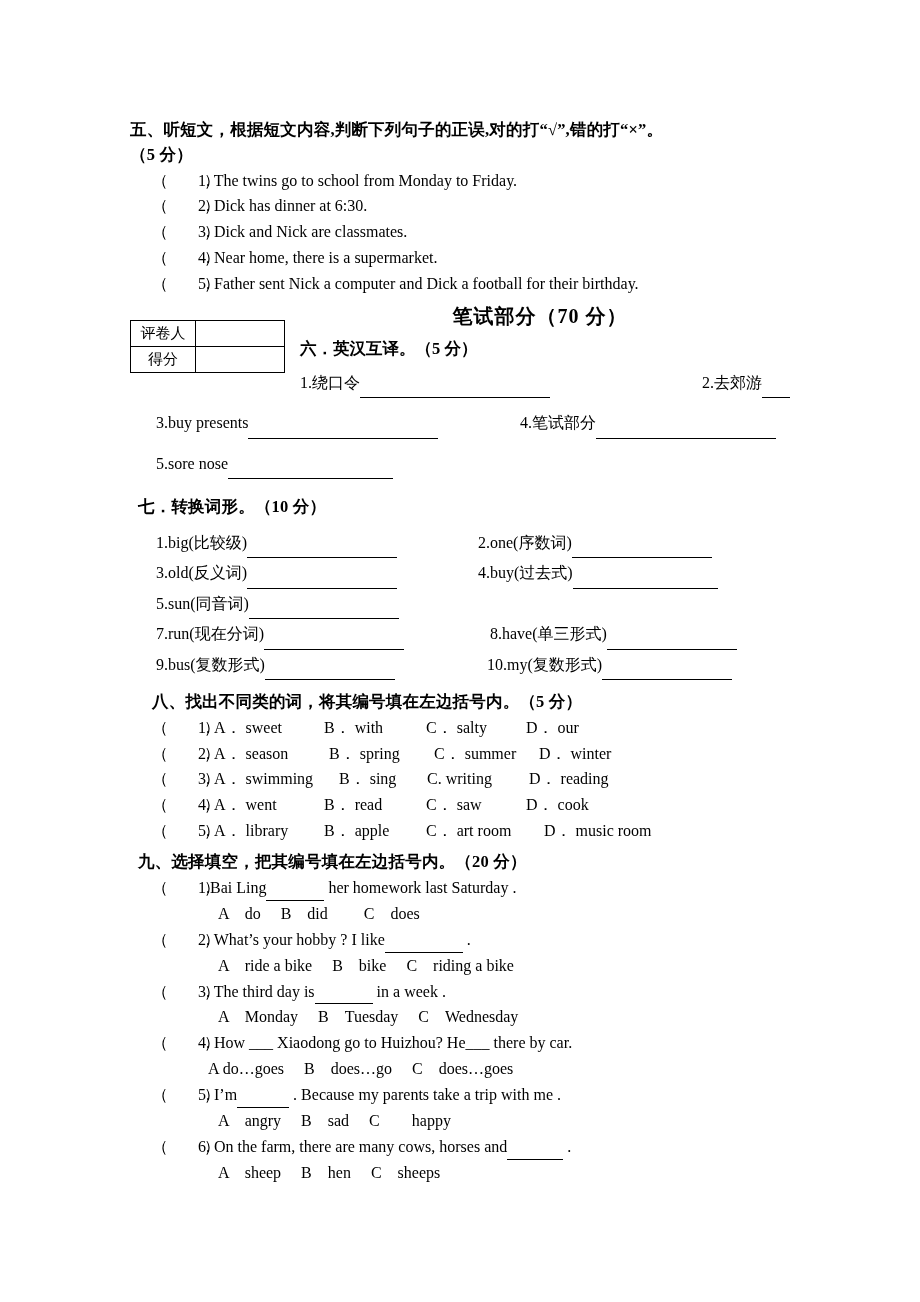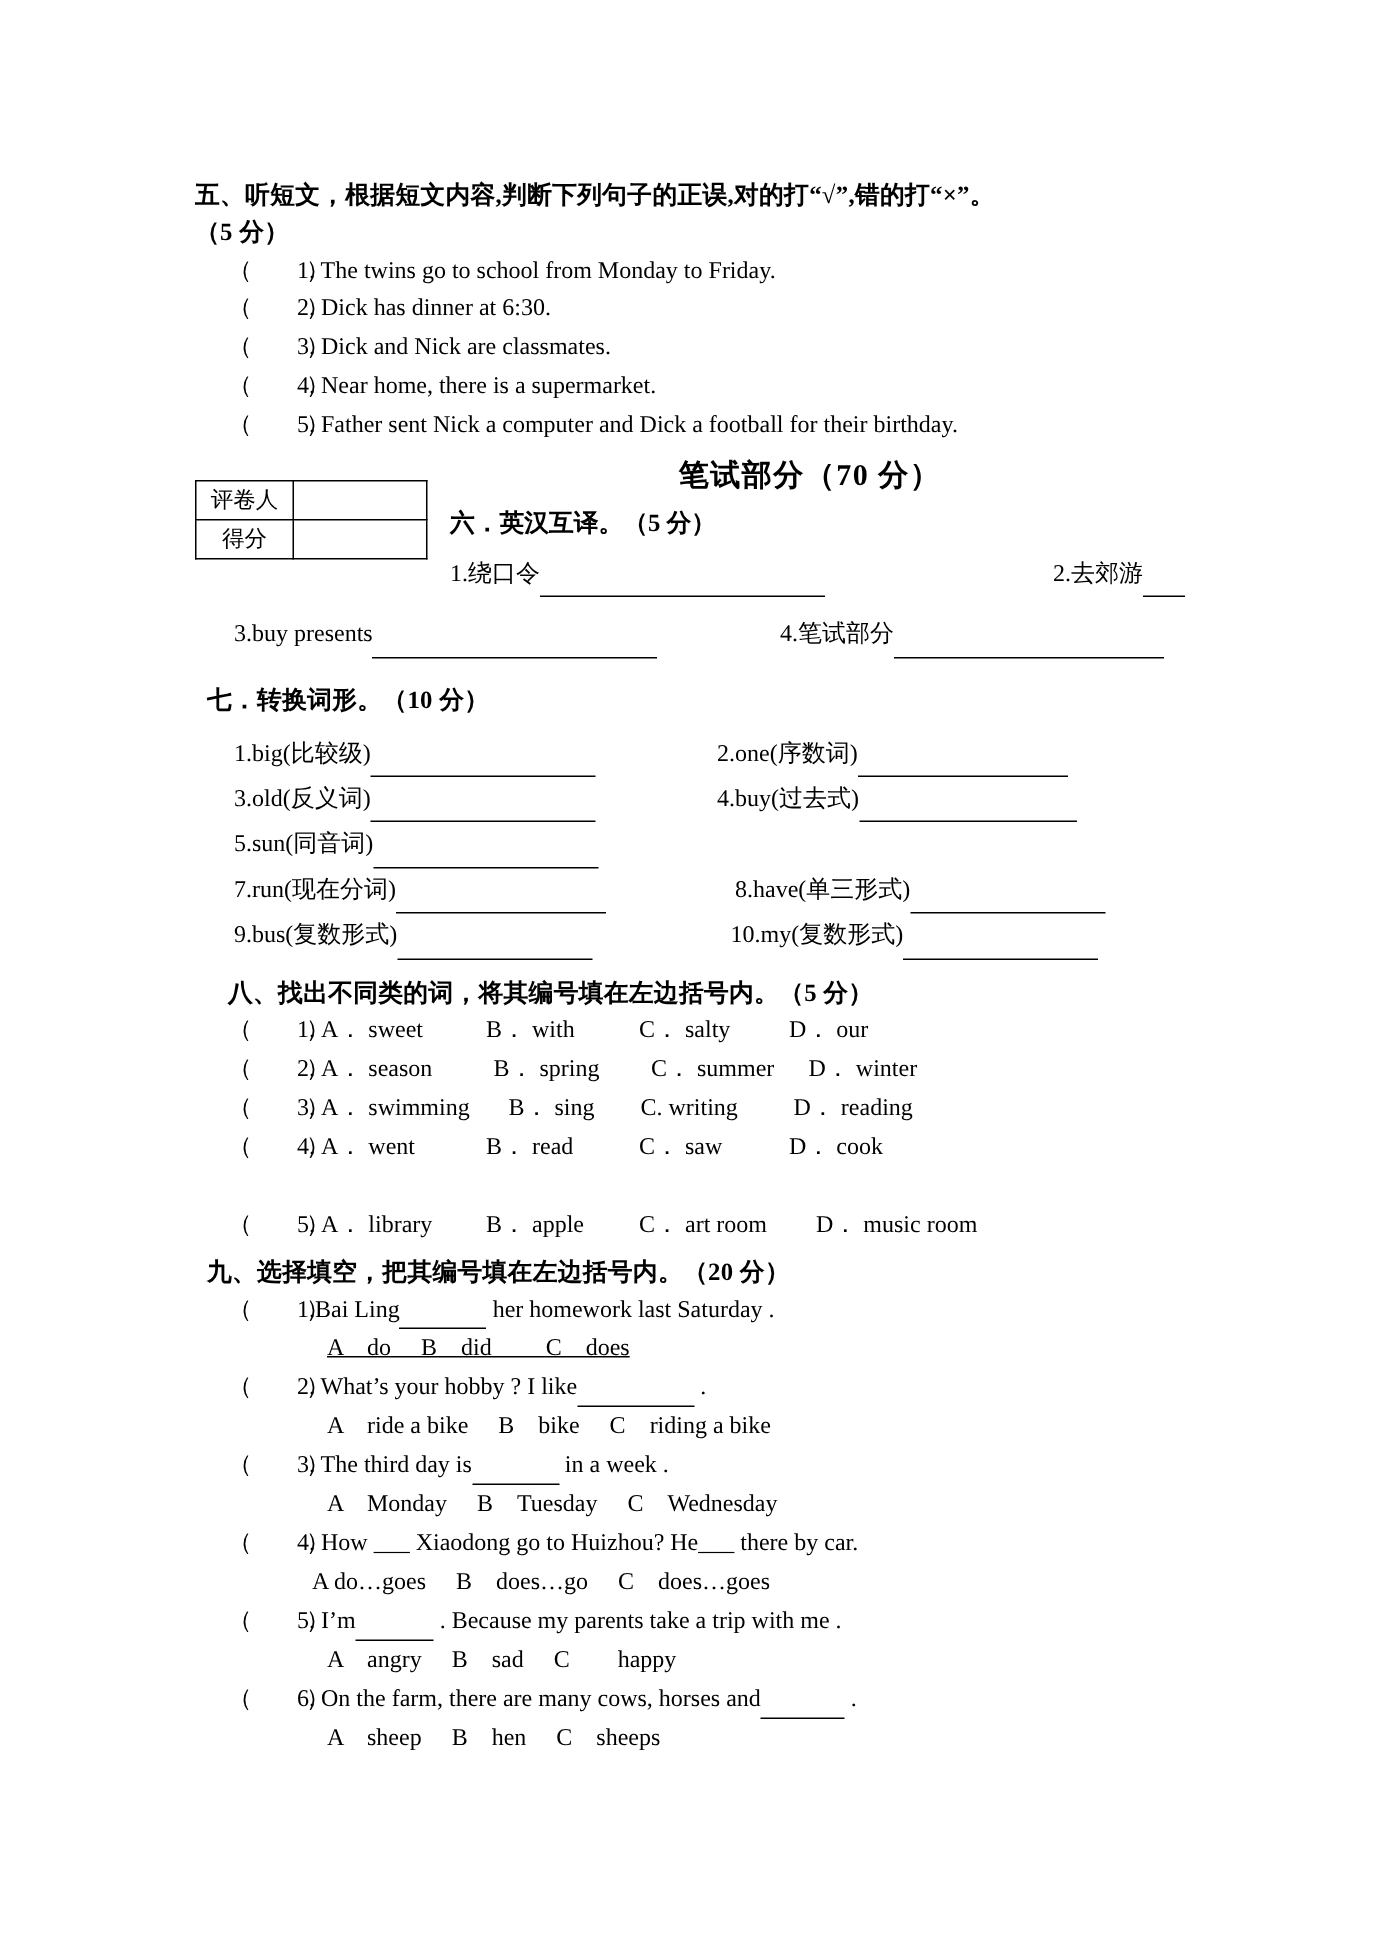--- a/index.html
+++ b/index.html
@@ -141,20 +141,25 @@
 
       <div class="row-ee" style="clear:both; margin-top:10px;">
         <span style="display:inline-block; width:360px; padding-left:26px;" class="nowrap">
           <span>3.</span><span>buy presents</span><span class="blank" style="width:190px;"></span>
         </span>
         <span style="display:inline-block;" class="nowrap">
           <span>4.</span><span>笔试部分</span><span class="blank" style="width:180px;"></span>
         </span>
       </div>
 
+      <div class="row-ee" style="margin-top:10px; padding-left:26px;">
+        <span class="nowrap">
+          <span>5.</span><span>sore nose</span><span class="blank" style="width:165px;"></span>
+        </span>
+      </div>
     </div>
 
     <div style="margin-top:16px;">
       <div class="sec-head" style="padding-left:8px;">七．转换词形。（10 分）</div>
 
       <div class="two-col" style="margin-top:8px;">
         <div class="colA">
           <span class="nowrap"><span>1.big(比较级)</span><span class="blank" style="width:150px;"></span></span>
         </div>
         <div class="colB">
@@ -205,31 +210,31 @@
       <div class="item-row indent1">
         <span class="paren">（　  　）</span><span>2.</span><span class="opt" style="width:115px; display:inline-block; padding-left:4px;">A． season</span><span class="opt" style="width:105px; display:inline-block;">B． spring</span><span class="opt" style="width:105px; display:inline-block;">C． summer</span><span class="opt">D． winter</span>
       </div>
       <div class="item-row indent1">
         <span class="paren">（　  　）</span><span>3.</span><span class="opt" style="width:125px; display:inline-block; padding-left:4px;">A． swimming</span><span class="opt" style="width:88px; display:inline-block;">B． sing</span><span class="opt" style="width:102px; display:inline-block;">C. writing</span><span class="opt">D． reading</span>
       </div>
       <div class="item-row indent1">
         <span class="paren">（　  　）</span><span>4.</span><span class="opt" style="width:110px; display:inline-block; padding-left:4px;">A． went</span><span class="opt" style="width:102px; display:inline-block;">B． read</span><span class="opt" style="width:100px; display:inline-block;">C． saw</span><span class="opt">D． cook</span>
       </div>
       <div class="item-row indent1">
-        <span class="paren">（　  　）</span><span>5.</span><span class="opt" style="width:110px; display:inline-block; padding-left:4px;">A． library</span><span class="opt" style="width:102px; display:inline-block;margin-top:26px;">B． apple</span><span class="opt" style="width:118px; display:inline-block;">C． art room</span><span class="opt">D． music room</span>
+        <span class="paren">（　  　）</span><span>5.</span><span class="opt" style="width:110px; display:inline-block; padding-left:4px;">A． library</span><span class="opt" style="width:102px; display:inline-block;">B． apple</span><span class="opt" style="width:118px; display:inline-block;">C． art room</span><span class="opt">D． music room</span>
       </div>
     </div>
 
     <div style="margin-top:6px;">
       <div class="sec-head" style="padding-left:8px;">九、选择填空，把其编号填在左边括号内。（20 分）</div>
 
       <div class="item-row indent1">
         <span class="paren">（　　 ）</span><span>1.Bai Ling</span><span class="blank" style="width:58px;"></span>&nbsp;<span>her homework last Saturday .</span>
       </div>
-      <div class="item-row indent3" style="padding-left:88px;text-decoration:underline;">
+      <div class="item-row indent3" style="padding-left:88px;">
         <span>A　do 　B　did 　　C　does</span>
       </div>
 
       <div class="item-row indent1">
         <span class="paren">（　　 ）</span><span>2. What’s your hobby ? I like</span><span class="blank" style="width:78px;"></span>&nbsp;<span>.</span>
       </div>
       <div class="item-row indent3" style="padding-left:88px;">
         <span>A　ride a bike 　B　bike 　C　riding a bike</span>
       </div>
 

